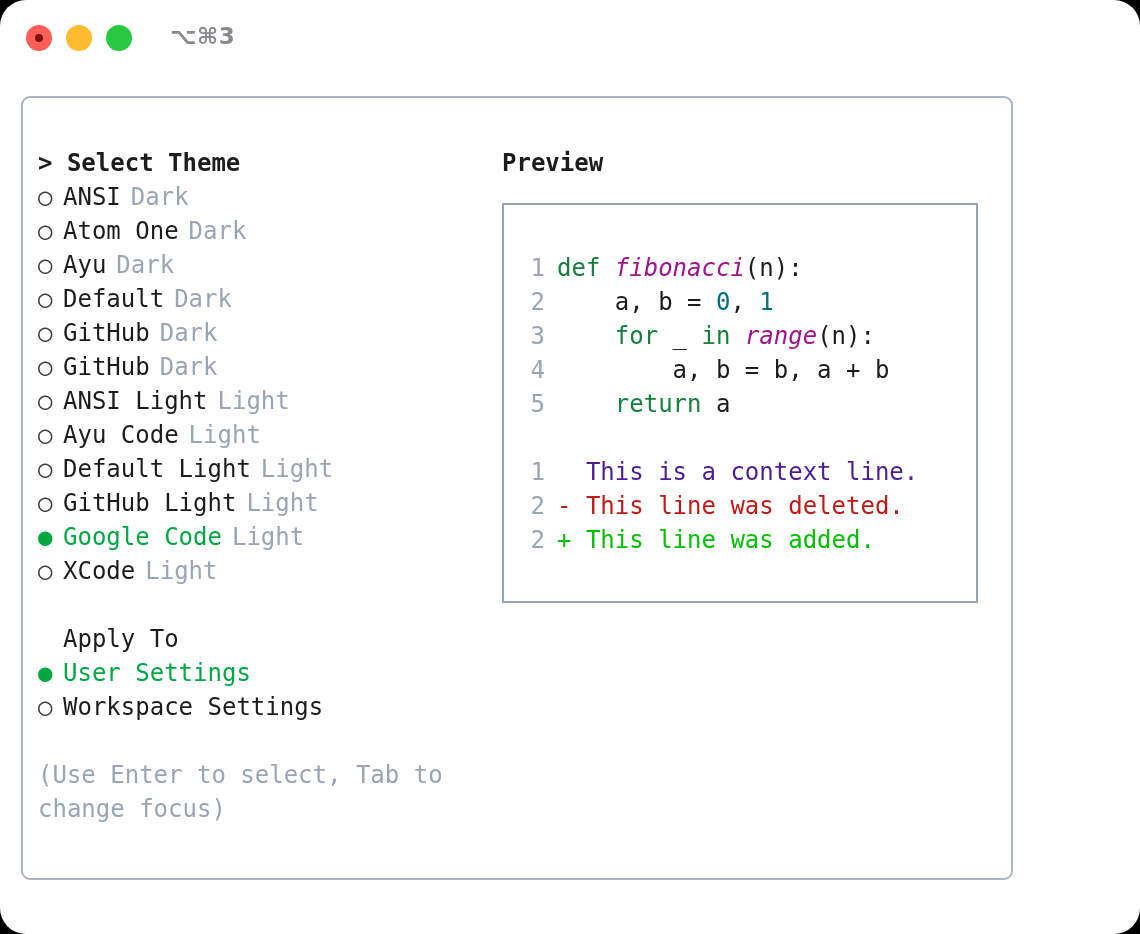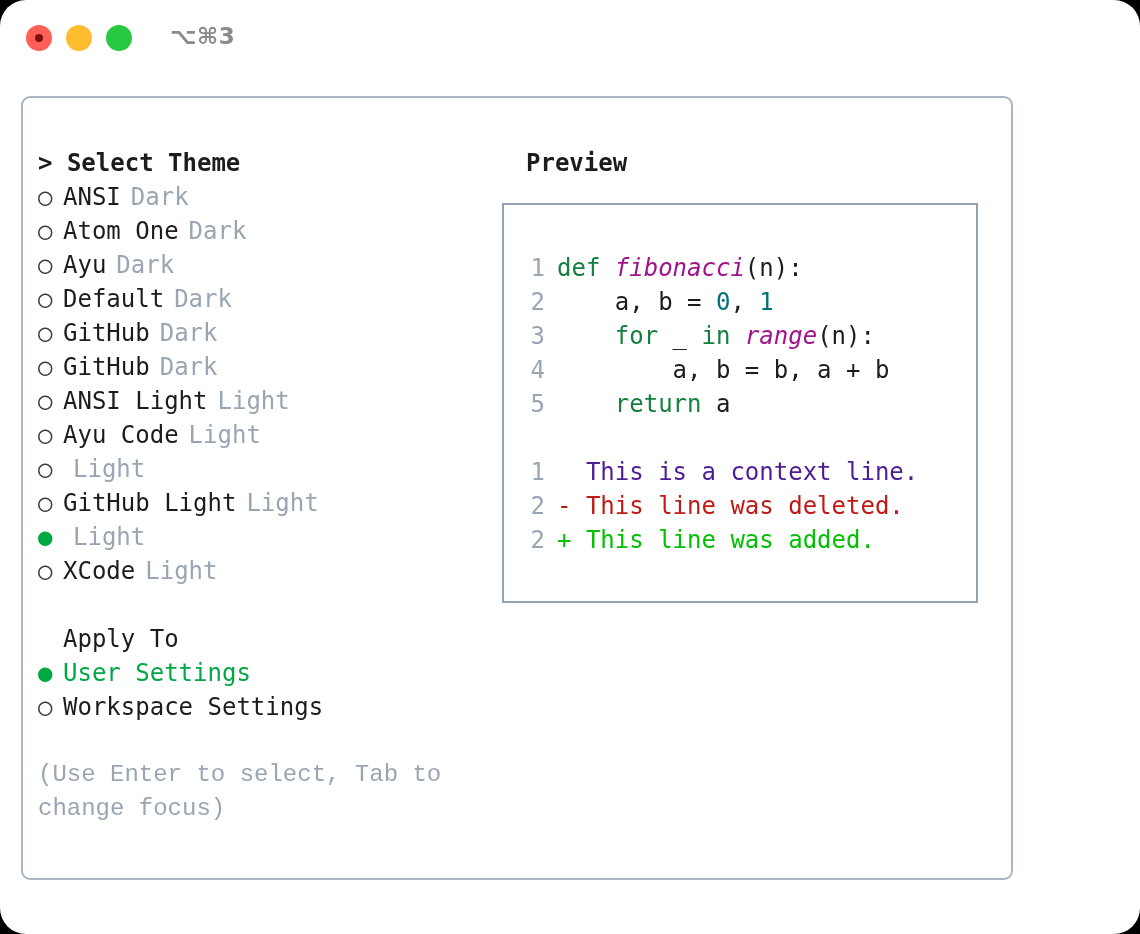--- a/index.html
+++ b/index.html
@@ -130,37 +130,35 @@
 
   .spacer-block { height: 34px; }
 
   .hint {
     margin-top: 34px;
     font-size: 24px;
     line-height: 34px;
     color: #9aa5b4;
     width: 420px;
     white-space: pre-wrap;
-    font-family: Liberation Mono, monospace;
   }
 
   
   .right-col {
     position: absolute;
     left: 479px;
     top: 48px;
     width: 490px;
   }
   .preview-heading {
     font-size: 24px;
     line-height: 34px;
     font-weight: bold;
     color: #1c1c1e;
     white-space: pre;
-    margin-left: 24px;
   }
   .preview-box {
     margin-top: 23px;
     width: 476px;
     height: 400px;
     border: 2px solid #94a3b8;
     box-sizing: border-box;
     background: #ffffff;
     position: relative;
   }
@@ -220,23 +218,23 @@
 
         <div id="theme-options">
             <div class="opt-row"><span class="bullet">○</span><span class="opt-label">ANSI</span><span class="opt-tag">Dark</span></div>
             <div class="opt-row"><span class="bullet">○</span><span class="opt-label">Atom One</span><span class="opt-tag">Dark</span></div>
             <div class="opt-row"><span class="bullet">○</span><span class="opt-label">Ayu</span><span class="opt-tag">Dark</span></div>
             <div class="opt-row"><span class="bullet">○</span><span class="opt-label">Default</span><span class="opt-tag">Dark</span></div>
             <div class="opt-row"><span class="bullet">○</span><span class="opt-label">GitHub</span><span class="opt-tag">Dark</span></div>
             <div class="opt-row"><span class="bullet">○</span><span class="opt-label">GitHub</span><span class="opt-tag">Dark</span></div>
             <div class="opt-row"><span class="bullet">○</span><span class="opt-label">ANSI Light</span><span class="opt-tag">Light</span></div>
             <div class="opt-row"><span class="bullet">○</span><span class="opt-label">Ayu Code</span><span class="opt-tag">Light</span></div>
-            <div class="opt-row"><span class="bullet">○</span><span class="opt-tag">Light</span></div>
+            <div class="opt-row"><span class="bullet">○</span><span class="opt-label">Default Light</span><span class="opt-tag">Light</span></div>
             <div class="opt-row"><span class="bullet">○</span><span class="opt-label">GitHub Light</span><span class="opt-tag">Light</span></div>
-            <div class="opt-row"><span class="bullet sel">●</span><span class="opt-tag">Light</span></div>
+            <div class="opt-row"><span class="bullet sel">●</span><span class="opt-label sel">Google Code</span><span class="opt-tag">Light</span></div>
             <div class="opt-row"><span class="bullet">○</span><span class="opt-label">XCode</span><span class="opt-tag">Light</span></div>
           </div>
 
         <div class="spacer-block"></div>
 
         <div class="section-title" style="padding-left:25px;">Apply To</div>
 
         <div id="apply-options">
             <div class="opt-row"><span class="bullet sel">●</span><span class="opt-label sel">User Settings</span></div>
             <div class="opt-row"><span class="bullet">○</span><span class="opt-label">Workspace Settings</span></div>

